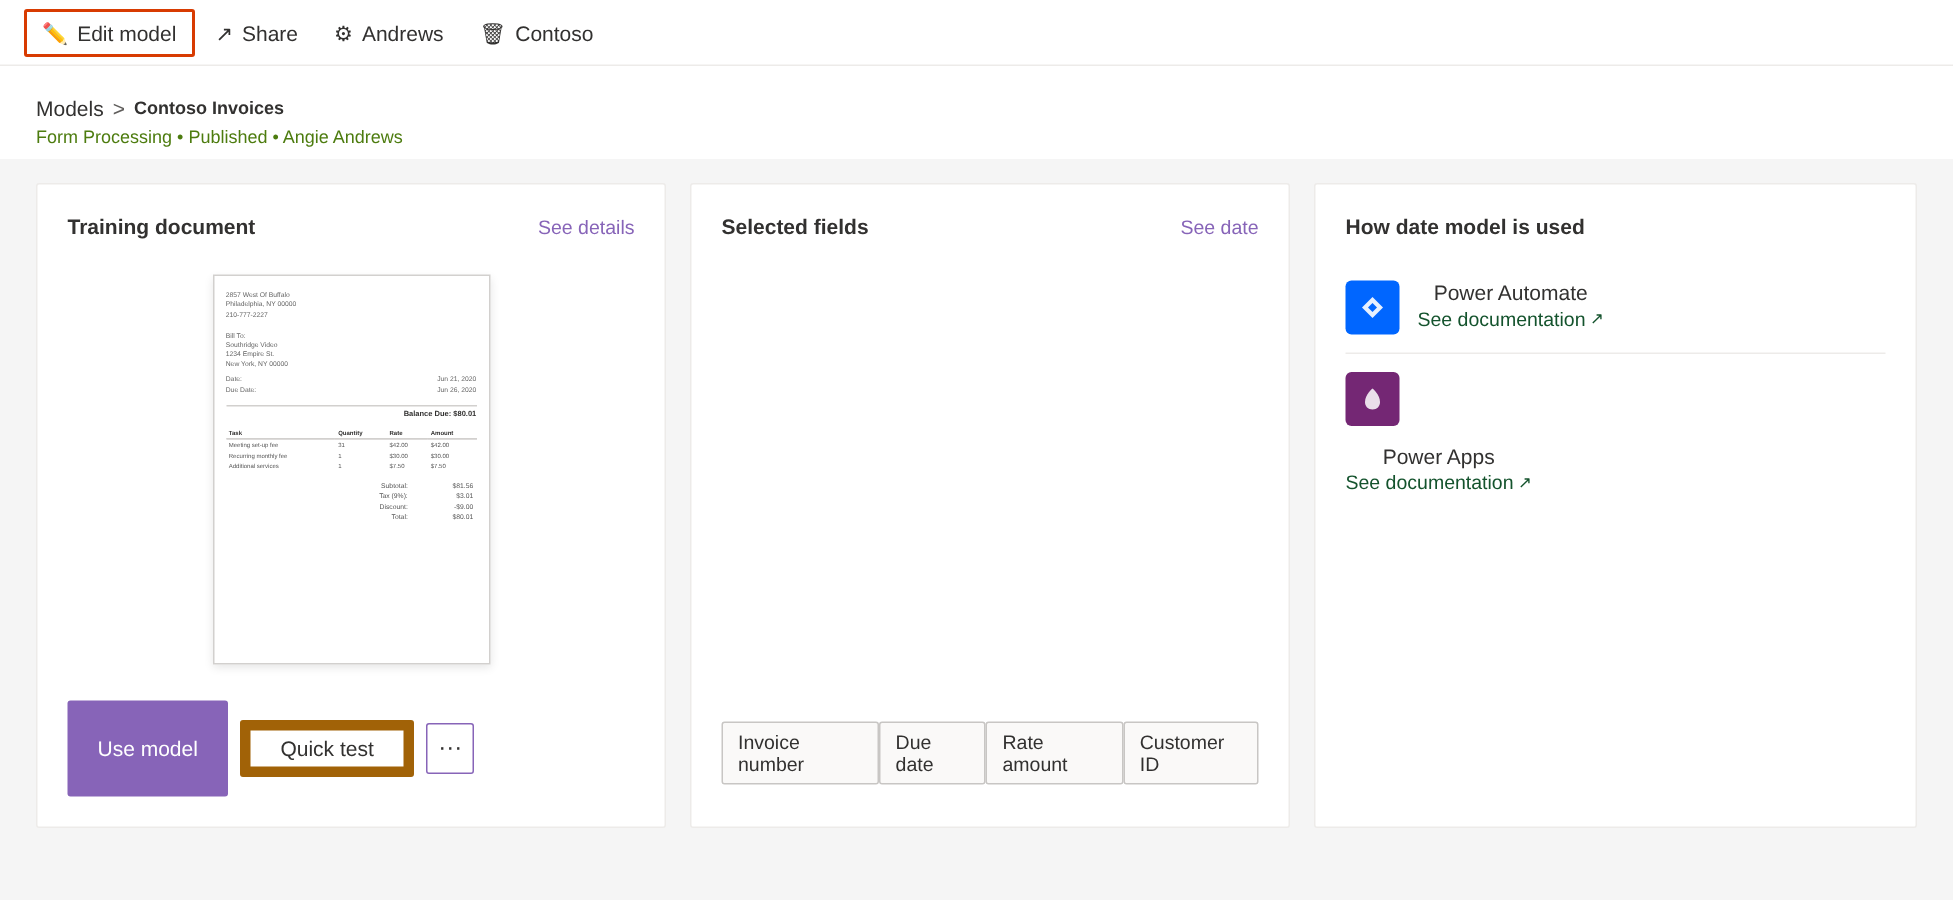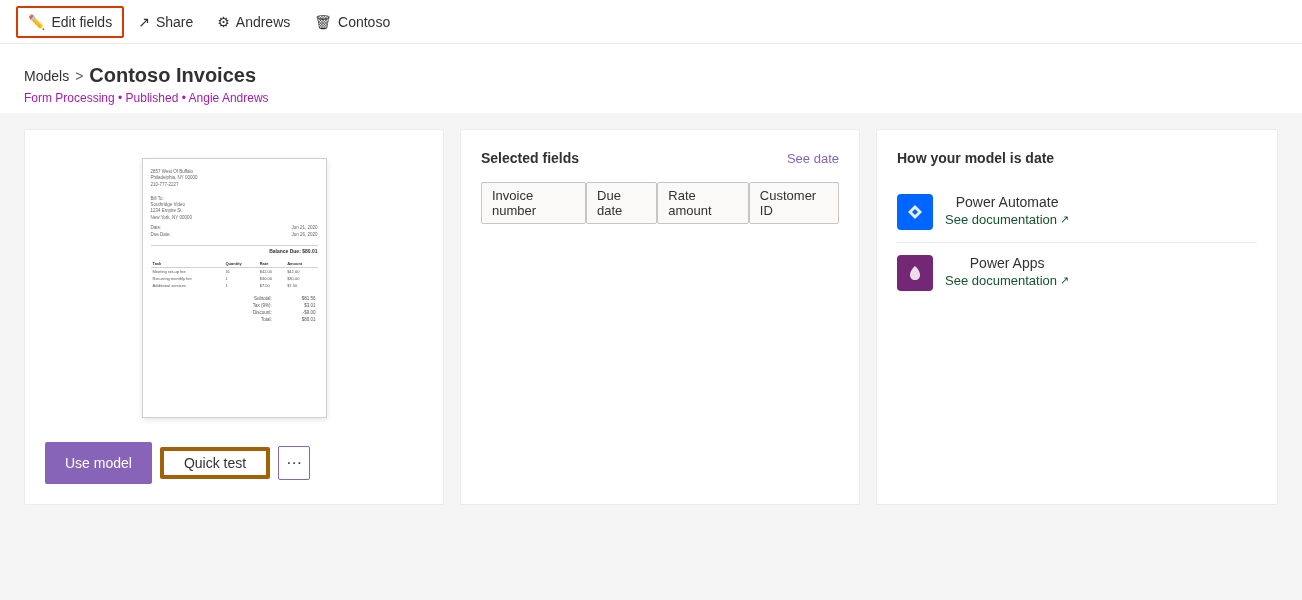--- a/index.html
+++ b/index.html
@@ -60,26 +60,26 @@
       color: #323130;
       margin-bottom: 4px;
     }
     .breadcrumb .models-link {
       color: #323130;
       cursor: pointer;
     }
     .breadcrumb .separator { color: #605e5c; }
     .breadcrumb .current-page {
       font-weight: 700;
-      font-size: 20px;
+      font-size: 12px;
       color: #323130;
     }
     .page-subtitle {
       font-size: 12px;
-      color: #a21caf;
+      color: #4d7c0f;
       margin-top: 2px;
     }
 
     
     .main-content {
       padding: 16px 24px;
       display: flex;
       gap: 16px;
       background: #f5f5f5;
     }
@@ -87,21 +87,21 @@
     
     .card {
       background: #ffffff;
       border: 1px solid #edebe9;
       border-radius: 2px;
       padding: 20px;
       display: flex;
       flex-direction: column;
     }
     .card-training { flex: 0 0 420px; }
-    .card-fields { flex: 0 0 400px; }
+    .card-fields { flex: 0 0 400px; justify-content: space-between; }
     .card-usage { flex: 1; }
 
     .card-header {
       display: flex;
       justify-content: space-between;
       align-items: center;
       margin-bottom: 16px;
     }
     .card-title {
       font-size: 14px;
@@ -198,29 +198,29 @@
     .card-actions {
       display: flex;
       align-items: center;
       gap: 8px;
       margin-top: 16px;
     }
     .btn-primary {
       background: #8764b8;
       color: #ffffff;
       border: none;
-      padding: 13px 20px;
+      padding: 24px 20px;
       font-size: 14px;
       border-radius: 2px;
       cursor: pointer;
     }
     .btn-secondary {
       background: #ffffff;
       color: #323130;
-      border: 4px solid #a16207;
+      border: 7px solid #a16207;
       padding: 4px 20px;
       font-size: 14px;
       border-radius: 2px;
       cursor: pointer;
     }
     .btn-more {
       background: transparent;
       border: 1px solid #8764b8;
       width: 32px;
       height: 34px;
@@ -251,21 +251,21 @@
     }
 
     
     .integration-item {
       display: flex;
       align-items: flex-start;
       gap: 12px;
       padding: 12px 0;
       border-bottom: 1px solid #edebe9;
     }
-    .integration-item:last-child { border-bottom: none; }
+    .integration-item:last-child { border-bottom: none; flex-direction: column; }
     .integration-icon {
       width: 36px;
       height: 36px;
       border-radius: 4px;
       display: flex;
       align-items: center;
       justify-content: center;
       flex-shrink: 0;
     }
     .integration-icon.power-automate { background: #0066ff; }
@@ -288,21 +288,21 @@
       gap: 3px;
     }
     .external-link-icon { font-size: 11px; }
   </style>
 </head>
 <body>
 
 <div class="toolbar">
   <button class="toolbar-btn edit-model-btn">
     <span class="btn-icon">✏️</span>
-    <span>Edit fields</span>
+    <span>Edit model</span>
   </button>
   <button class="toolbar-btn">
     <span class="share-icon">↗</span>
     <span>Share</span>
   </button>
   <button class="toolbar-btn">
     <span class="settings-icon">⚙</span>
     <span>Andrews</span>
   </button>
   <button class="toolbar-btn">
@@ -322,20 +322,24 @@
     <span> • </span>
     <span>Published</span>
     <span> • </span>
     <span>Angie Andrews</span>
   </div>
 </div>
 
 <div class="main-content">
 
   <div class="card card-training">
+    <div class="card-header">
+      <span class="card-title">Training document</span>
+      <a class="card-link">See details</a>
+    </div>
 
     <div class="doc-preview-container">
       <div class="doc-preview">
         <div class="invoice-header">
           <div class="address-block">
             <div>2857 West Of Buffalo</div>
             <div>Philadelphia, NY 00000</div>
             <div>210-777-2227</div>
           </div>
           <div class="invoice-title"></div>
@@ -432,21 +436,21 @@
     <div class="fields-list" id="fields-list">
         <span class="field-tag">Invoice number</span>
         <span class="field-tag">Due date</span>
         <span class="field-tag">Rate amount</span>
         <span class="field-tag">Customer ID</span>
       </div>
   </div>
 
   <div class="card card-usage">
     <div class="card-header">
-      <span class="card-title">How your model is date</span>
+      <span class="card-title">How date model is used</span>
     </div>
     <div id="integrations-list">
         <div class="integration-item">
           <div class="integration-icon power-automate">
             <svg width="20" height="20" viewBox="0 0 20 20" xmlns="http://www.w3.org/2000/svg">
               <path d="M3 10 L10 3 L17 10 L10 17 Z" fill="white" opacity="0.9"></path>
               <path d="M7 10 L10 7 L13 10 L10 13 Z" fill="#0066ff"></path>
             </svg>
           </div>
           <div class="integration-details">

